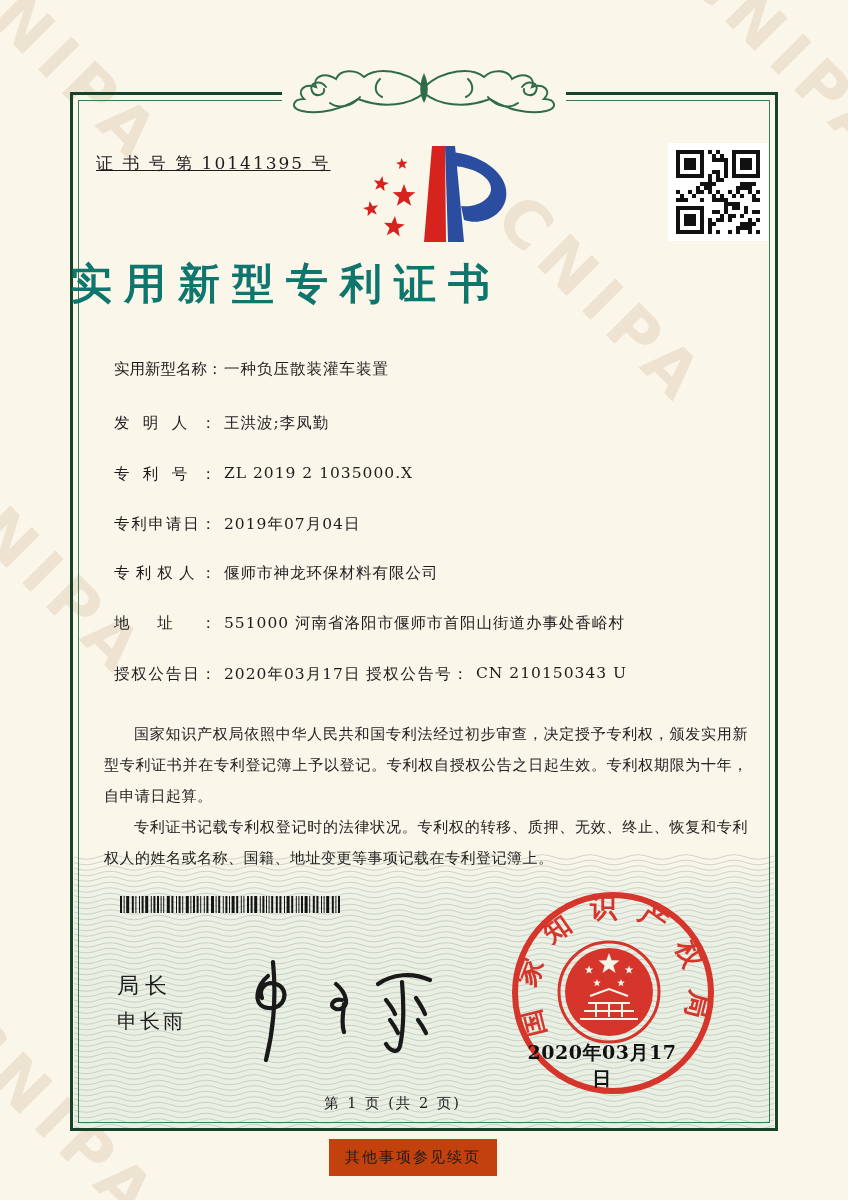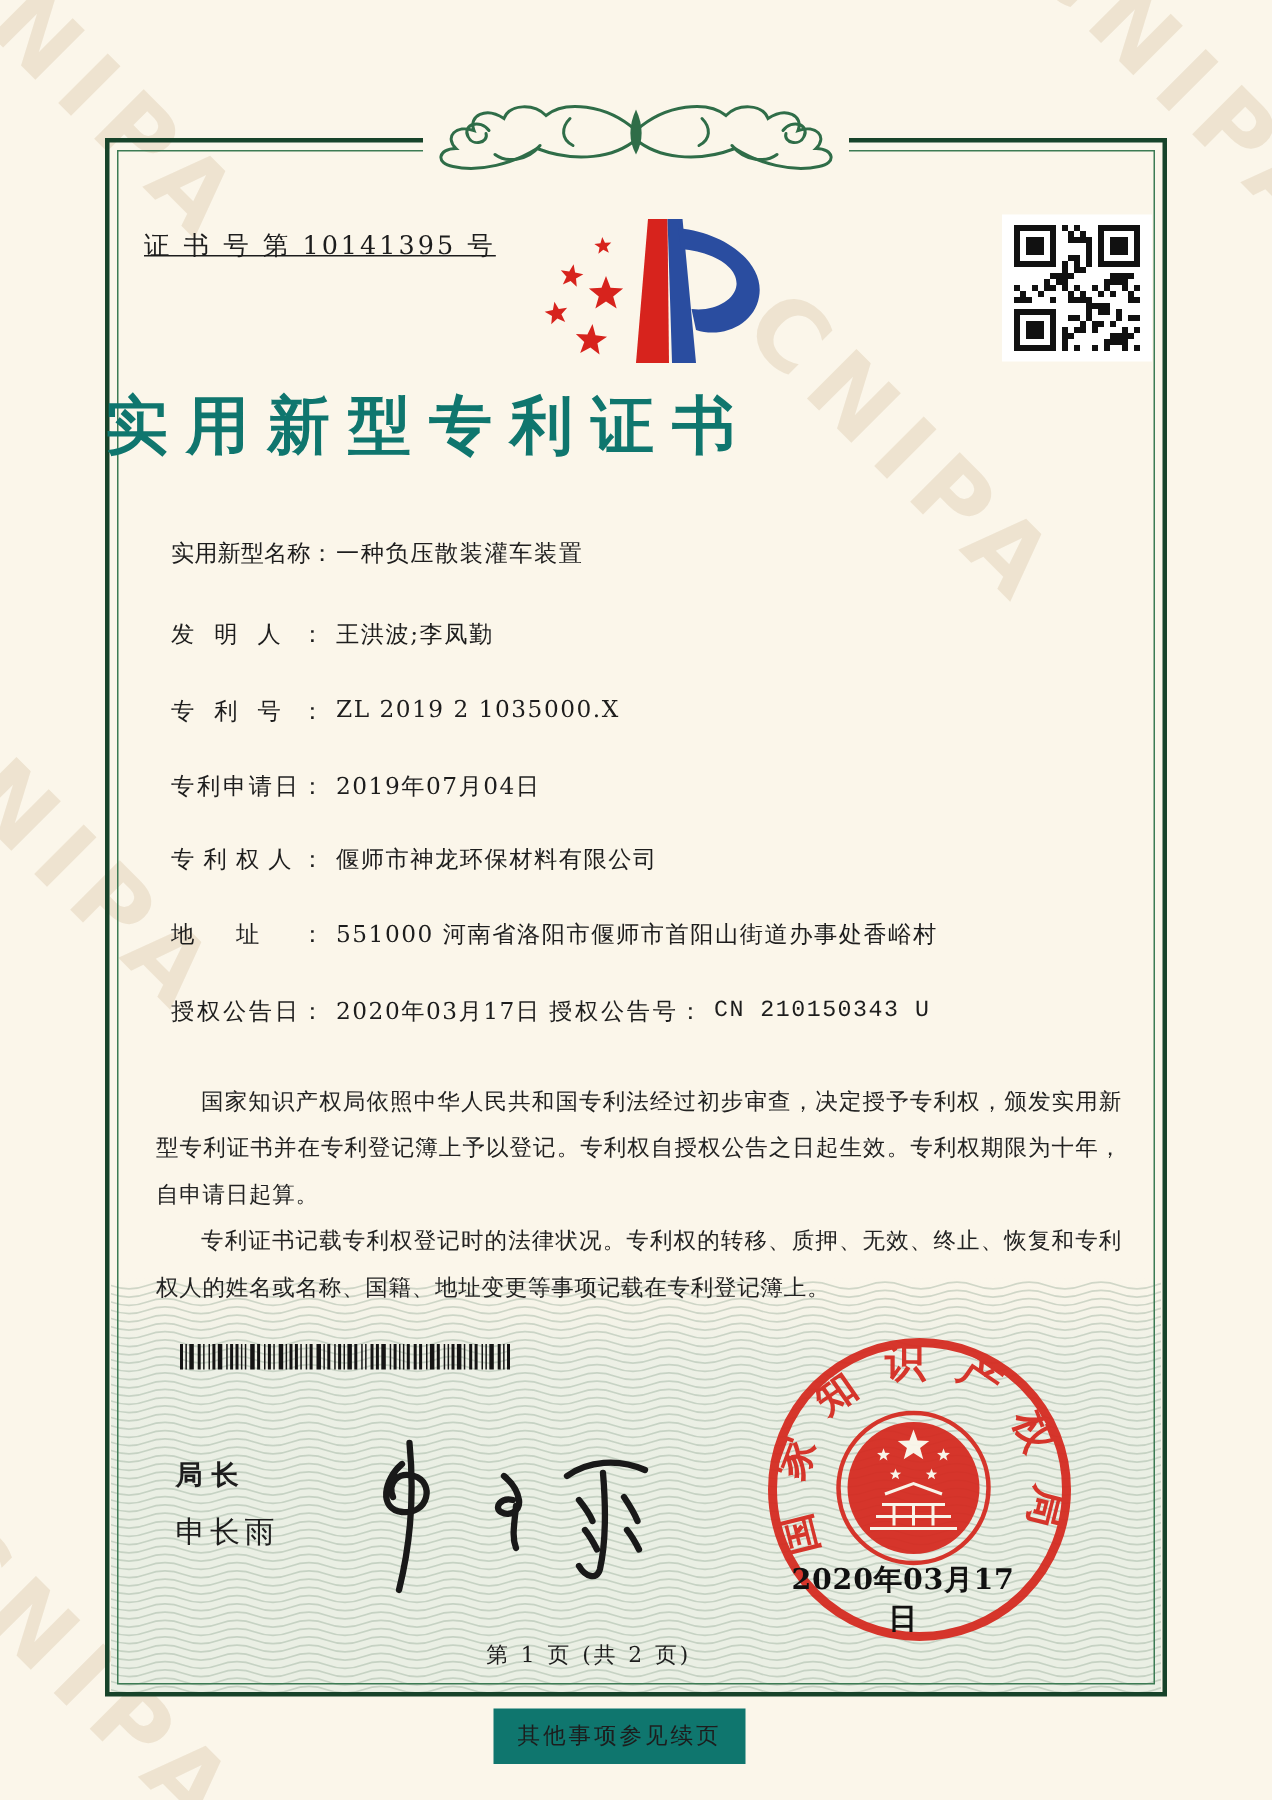--- a/index.html
+++ b/index.html
@@ -46,41 +46,41 @@
     text-align:left; font-size:42px; font-weight:700; letter-spacing:12px;
     color:#0f766e;
   }
   
   .frow { position:absolute; left:114px; z-index:5; font-size:15.5px; white-space:nowrap; }
   .flabel {
     display:inline-block; width:102px; vertical-align:top;
     text-align:justify; text-align-last:justify; letter-spacing:0;
   }
   .fvalue { margin-left:8px; letter-spacing:1px; }
-  .grant2 { position:absolute; left:252px; top:0;font-family:Liberation Mono, monospace; }
+  .grant2 { position:absolute; left:252px; top:0; }
   
   .paras { position:absolute; left:104px; top:719px; width:644px; z-index:5; }
   .paras p {
     font-size:15px; line-height:31px; text-indent:2em; text-align:justify;
     letter-spacing:0.5px; color:#222;
   }
   
   .barcode { position:absolute; left:120px; top:896px; z-index:5; }
-  .signer-title { position:absolute; left:117px; top:971px; z-index:5; font-size:18px; letter-spacing:6px;font-weight:bold; }
+  .signer-title { position:absolute; left:117px; top:971px; z-index:5; font-size:22px; letter-spacing:6px; }
   .signer-name  { position:absolute; left:117px; top:1008px; z-index:5; font-size:20px; letter-spacing:3px; }
   .signature { position:absolute; left:240px; top:948px; z-index:5; }
   .seal { position:absolute; left:508px; top:890px; z-index:5; opacity:0.93; }
   .seal-date {
     position:absolute; left:521px; top:1040px; width:162px; z-index:6;
     font-size:19px; font-weight:600; color:#111; letter-spacing:0.5px; text-align:center;
   }
   .page-info { position:absolute; left:70px; top:1094px; width:645px; z-index:5; text-align:center; font-size:14.5px; letter-spacing:2px; }
   .note-box {
     position:absolute; left:329px; top:1139px; width:168px; height:37px; z-index:5;
-    background:#0f766e; text-align:center; line-height:37px; font-size:15px; letter-spacing:2px;
+    background:#c2410c; text-align:center; line-height:37px; font-size:15px; letter-spacing:2px;
   }
 </style>
 </head>
 <body>
 
 <div class="page">
 
   <div class="wm" style="left:58px;  top:58px;">CNIPA</div>
   <div class="wm" style="left:790px; top:55px;">CNIPA</div>
   <div class="wm" style="left:602px; top:300px;">CNIPA</div>

